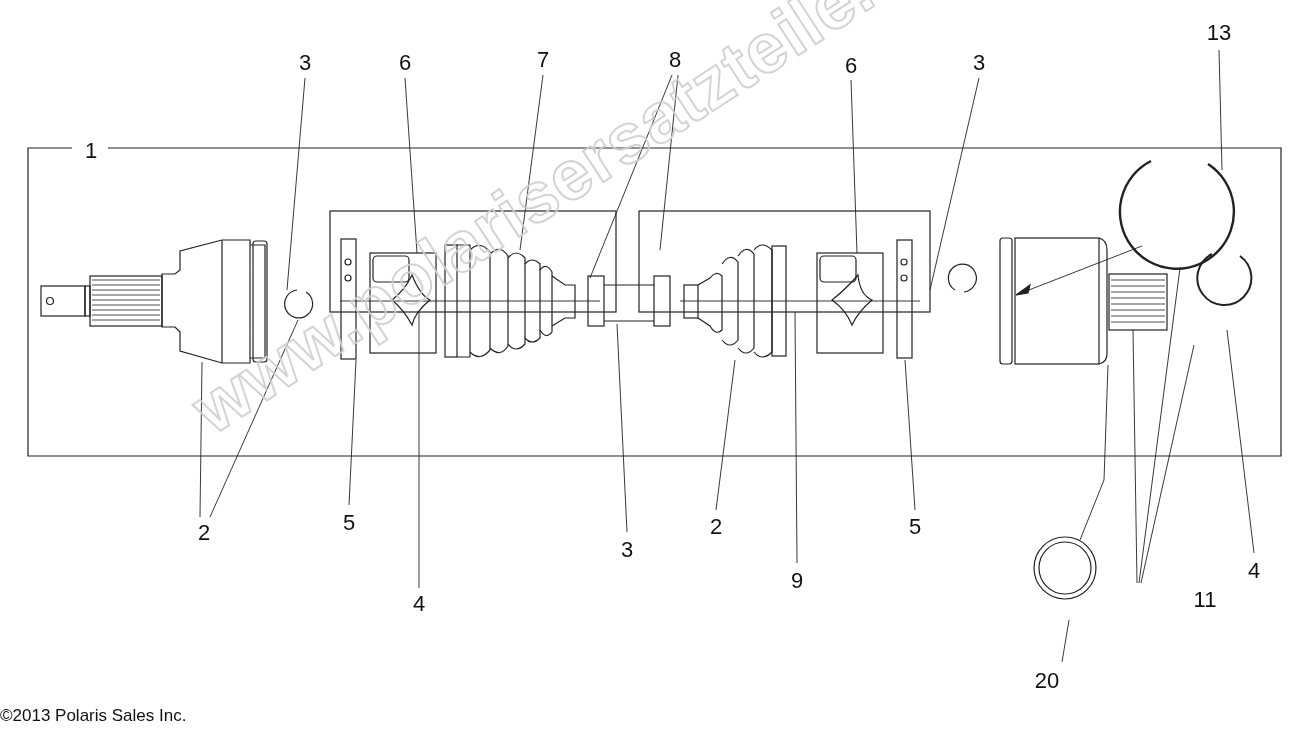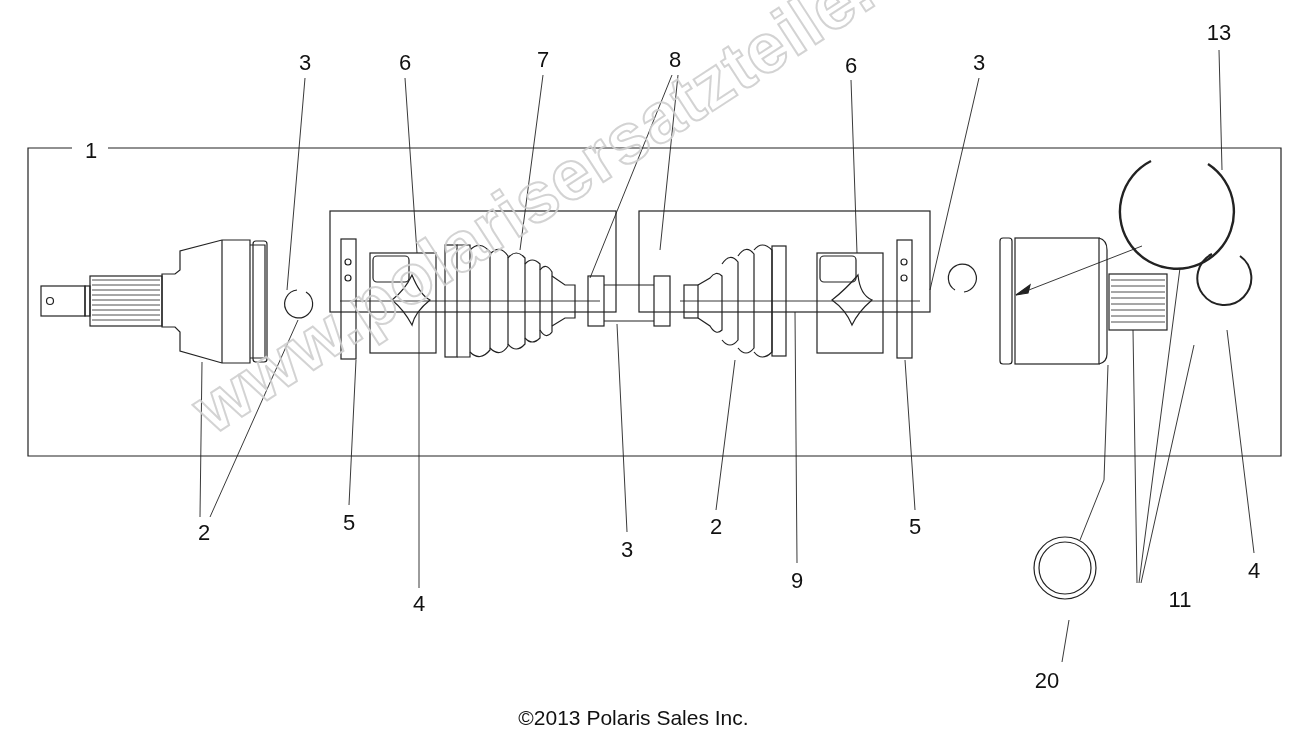--- a/index.html
+++ b/index.html
@@ -1,20 +1,20 @@
 <!DOCTYPE html>
 <html><head>
 <meta charset="utf-8">
 <style>
   html, body { margin:0; padding:0; background:#ffffff; }
   body { width:1313px; height:753px; position:relative; overflow:hidden;
          font-family:"Liberation Sans", sans-serif; }
   svg.diagram { position:absolute; left:0; top:0; }
   .callout { position:absolute; font-size:22px; color:#111; line-height:1; transform:translate(-50%,-50%); }
-  .copyright { position:absolute; left:0; width:1243px; text-align:center; top:706px; font-size:21px; color:#111;margin-left:12px; }
+  .copyright { position:absolute; left:0; width:1243px; top:706px; font-size:17px; color:#111; }
   .watermark { position:absolute; left:178px; top:382px; font-size:70px; font-weight:bold;
                color:transparent; -webkit-text-stroke:2px #cfcfcf; letter-spacing:1px;
                transform:rotate(-33deg); transform-origin:left top; white-space:nowrap; opacity:0.9; }
 </style>
 </head>
 <body>
 
 <svg class="diagram" width="1313" height="753" viewBox="0 0 1313 753" xmlns="http://www.w3.org/2000/svg" fill="none" stroke="#222" stroke-width="1.2">
 
   <g>
@@ -168,19 +168,19 @@
 <div class="callout" style="left:979px;top:63px">3</div>
 <div class="callout" style="left:419px;top:604px">4</div>
 <div class="callout" style="left:349px;top:523px">5</div>
 <div class="callout" style="left:915px;top:527px">5</div>
 <div class="callout" style="left:405px;top:63px">6</div>
 <div class="callout" style="left:851px;top:66px">6</div>
 <div class="callout" style="left:543px;top:60px">7</div>
 <div class="callout" style="left:675px;top:60px">8</div>
 <div class="callout" style="left:797px;top:581px">9</div>
 <div class="callout" style="left:716px;top:527px">2</div>
-<div class="callout" style="left:1180px;top:600px">11</div>
+<div class="callout" style="left:1205px;top:600px">11</div>
 <div class="callout" style="left:1254px;top:571px">4</div>
 <div class="callout" style="left:1219px;top:33px">13</div>
 <div class="callout" style="left:627px;top:550px">3</div>
 <div class="callout" style="left:1047px;top:681px">20</div>
 
 <div class="copyright">©2013 Polaris Sales Inc.</div>
 
 </body></html>

